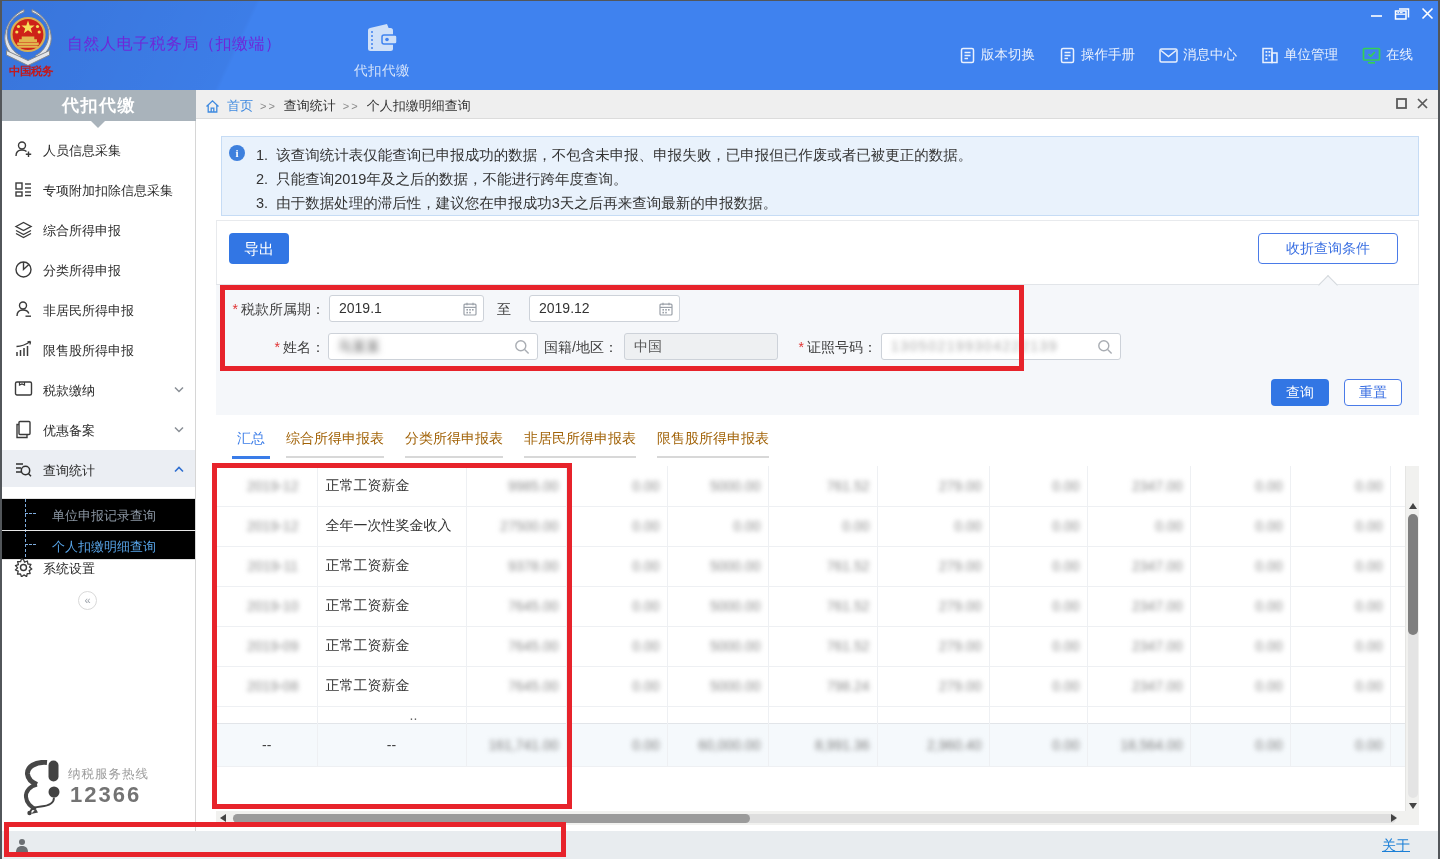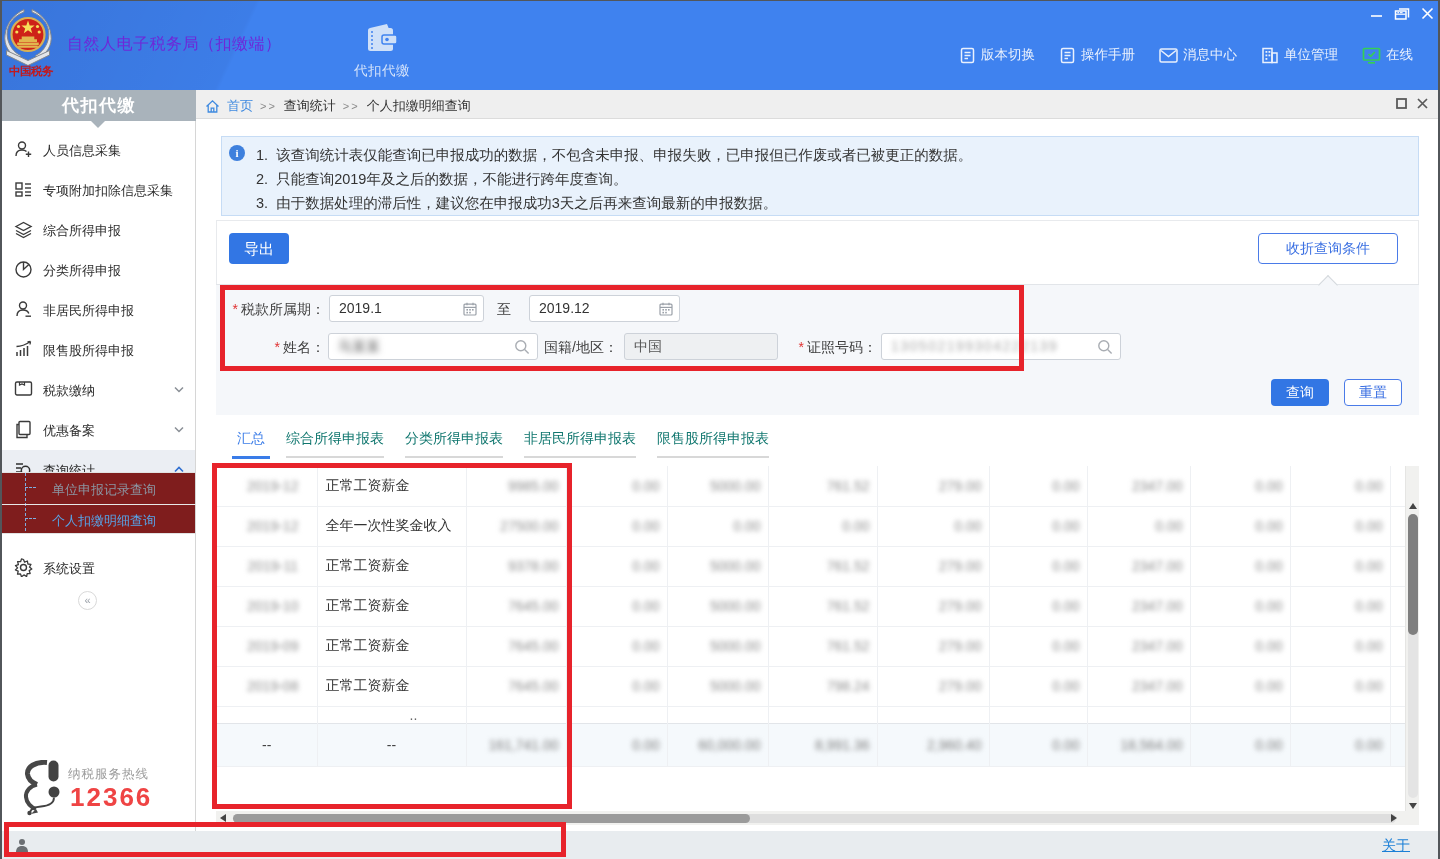--- a/index.html
+++ b/index.html
@@ -19,31 +19,31 @@
 #winctl { position:absolute; right:6px; top:6px; display:flex; gap:11px; align-items:center; }
 
 #sidebar { position:absolute; left:2px; top:90px; width:194px; height:741px; background:#ffffff; border-right:1px solid #d6d6d6; }
 #sbhead { position:absolute; left:2px; top:90px; width:194px; height:31px; background:#a9b3bb; color:#fff; font-size:17px; font-weight:bold; line-height:31px; text-align:center; letter-spacing:1.5px; }
 #sbnotch { position:absolute; left:91px; top:121px; width:0; height:0; border-left:7px solid transparent; border-right:7px solid transparent; border-top:7px solid #a9b3bb; }
 .mi-row { position:absolute; left:2px; width:193px; height:40px; }
 .mi-row .ic { position:absolute; left:12px; top:10px; }
 .mi-row .tx { position:absolute; left:41px; top:12px; font-size:13px; color:#2b2b2b; white-space:nowrap; }
 .mi-row .ch { position:absolute; right:11px; top:16px; }
 #q-active { position:absolute; left:2px; top:450px; width:193px; height:37px; background:#ebeef3; }
-#submenu { position:absolute; left:2px; top:472px; width:193px; height:62px; background:#7f1d1d; border-top:1px solid #e2e2e2; border-bottom:1px solid #e2e2e2; }
+#submenu { position:absolute; left:2px; top:498px; width:193px; height:62px; background:#000000; border-top:1px solid #e2e2e2; border-bottom:1px solid #e2e2e2; }
 #submenu .s1 { position:absolute; left:50px; top:8px; font-size:13px; color:#8b96a3; white-space:nowrap; }
 #submenu .s2 { position:absolute; left:50px; top:39px; font-size:13px; color:#57a4e8; white-space:nowrap; }
 #submenu .sep { position:absolute; left:0; top:31px; width:194px; border-top:1px solid #e8e8e8; }
 #submenu .vdash { position:absolute; left:23px; top:0px; height:58px; border-left:1px dashed #7fadde; }
 #submenu .hdash1 { position:absolute; left:23px; top:14px; width:11px; border-top:1px dashed #7fadde; }
 #submenu .hdash2 { position:absolute; left:23px; top:45px; width:11px; border-top:1px dashed #7fadde; }
 #collapse { position:absolute; left:78px; top:591px; width:19px; height:19px; border:1px solid #d9d9d9; border-radius:50%; color:#9aa0a8; font-size:11px; text-align:center; line-height:17px; background:#fff; }
 #hotline { position:absolute; left:2px; top:755px; width:194px; height:80px; }
 #hotline .t1 { position:absolute; left:66px; top:11px; font-size:12.5px; color:#9b9b9b; letter-spacing:1px; }
-#hotline .t2 { position:absolute; left:68px; top:27px; font-size:26px; font-weight:bold; color:#ef4444; letter-spacing:2px; }
+#hotline .t2 { position:absolute; left:68px; top:27px; font-size:22px; font-weight:bold; color:#737373; letter-spacing:2px; }
 
 #crumb { position:absolute; left:196px; top:90px; width:1242px; height:29px; background:#efefef; border-bottom:1px solid #dcdcdc; }
 #crumb .bc { position:absolute; left:9px; top:7px; display:flex; align-items:center; gap:7px; font-size:13px; color:#333; white-space:nowrap; }
 #crumb .home { color:#3f8ae0; }
 #crumb .gt { color:#8a8a8a; font-size:11px; letter-spacing:2px; }
 #crumb .wc { position:absolute; right:10px; top:8px; display:flex; gap:10px; align-items:center; }
 
 #main { position:absolute; left:196px; top:120px; width:1242px; height:711px; background:#fff; }
 #infobox { position:absolute; left:221px; top:136px; width:1198px; height:80px; background:#e9f2fc; border:1px solid #c6dcf5; }
 #infobox .ico { position:absolute; left:7px; top:8px; width:16px; height:16px; border-radius:50%; background:#3e80dd; color:#fff; font-size:11px; font-weight:bold; text-align:center; line-height:16px; font-family:"Liberation Serif",serif; }
@@ -58,21 +58,21 @@
 #b-query { left:1271px; top:379px; width:58px; height:27px; font-size:14px; line-height:27px; }
 #b-reset { left:1344px; top:379px; width:58px; height:27px; font-size:14px; line-height:25px; }
 .flabel { position:absolute; font-size:14px; color:#404040; white-space:nowrap; text-align:right; }
 .flabel .req { color:#e03131; margin-right:3px; }
 .finput { position:absolute; height:27px; background:#fff; border:1px solid #cdd2d9; border-radius:3px; font-size:14px; color:#333; line-height:25px; padding-left:9px; white-space:nowrap; }
 .finput.dis { background:#eef0f2; color:#555; }
 .blur2 { filter:blur(2.5px); }
 .blur3 { filter:blur(3px); }
 
 #tabs { position:absolute; left:237px; top:430px; height:28px; display:flex; gap:21px; font-size:14px; }
-#tabs .tab { color:#0f766e; padding-bottom:0; border-bottom:2px solid #d8d8d8; white-space:nowrap; }
+#tabs .tab { color:#a16207; padding-bottom:0; border-bottom:2px solid #d8d8d8; white-space:nowrap; }
 #tabs .tab.on { color:#3a7ce8; border-bottom:3px solid #3a7ce8; margin:0 -5px -1px; padding:0 5px 8px; }
 
 #tbl { position:absolute; left:217px; top:466px; width:1188px; border-collapse:collapse; table-layout:fixed; font-size:14px; }
 #tbl th { background:#f2f4f6; font-weight:normal; color:#333; height:44px; border:1px solid #dfe2e6; border-left:none; padding:0 4px; white-space:nowrap; overflow:hidden; }
 #tbl th.l { text-align:left; }
 #tbl th.r { text-align:right; }
 #tbl td { height:40px; border-bottom:1px solid #eef0f3; border-right:1px solid #eef0f3; padding:0 8px; color:#333; white-space:nowrap; overflow:hidden; }
 #tbl td.num { text-align:right; color:#8d8d8d; padding-right:7px; }
 #tbl td.num span, #tbl td.date span { filter:blur(2.5px); }
 #tbl td.date { color:#8d8d8d; text-align:center; padding:0 0 0 12px; }

